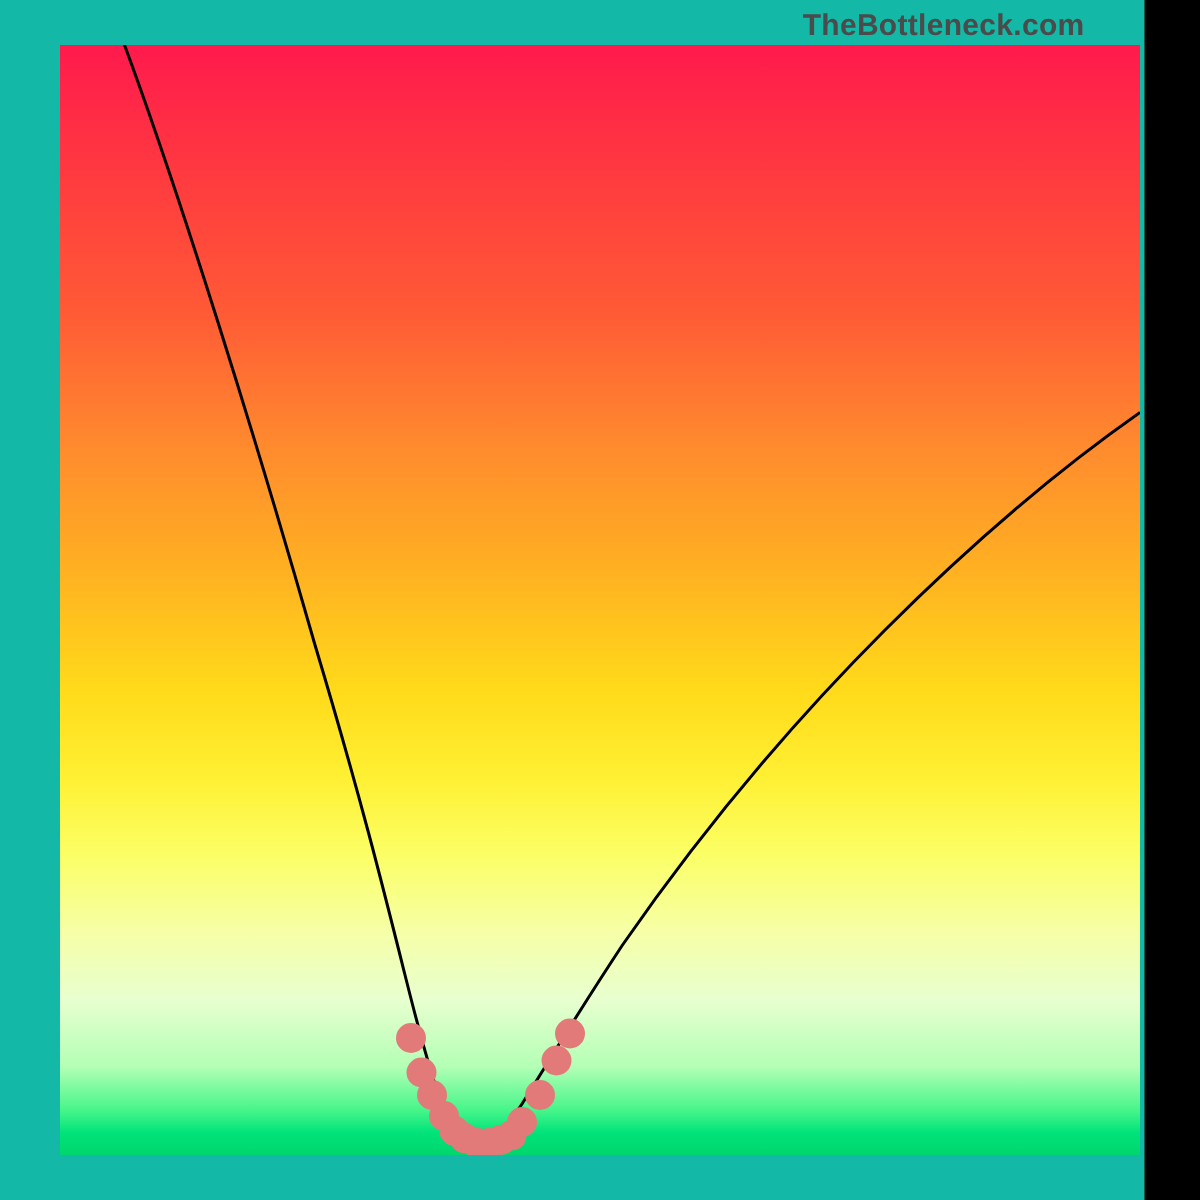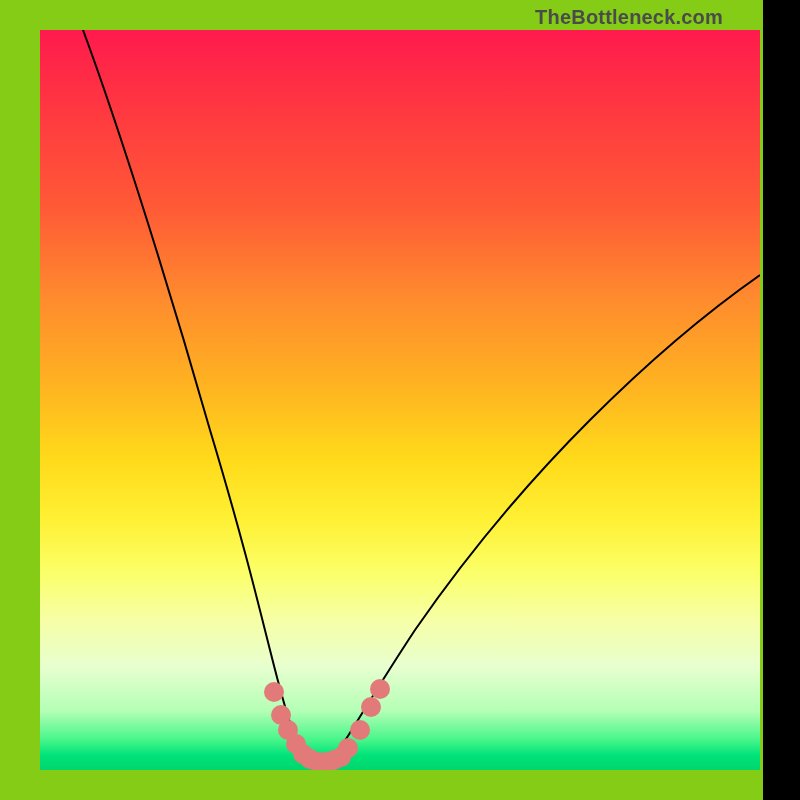--- a/index.html
+++ b/index.html
@@ -9,21 +9,21 @@
     height: 800px;
     background: #000;
     overflow: hidden;
   }
   .frame {
     position: absolute;
     left: 0;
     top: 0;
     width: 763px;
     height: 800px;
-    background: #84cc16;
+    background: #14b8a6;
   }
   .plot-area {
     position: absolute;
     left: 40px;
     top: 30px;
     width: 720px;
     height: 740px;
     background: linear-gradient(to bottom,
       #ff1a4d 0%,
       #ff3b3f 12%,

